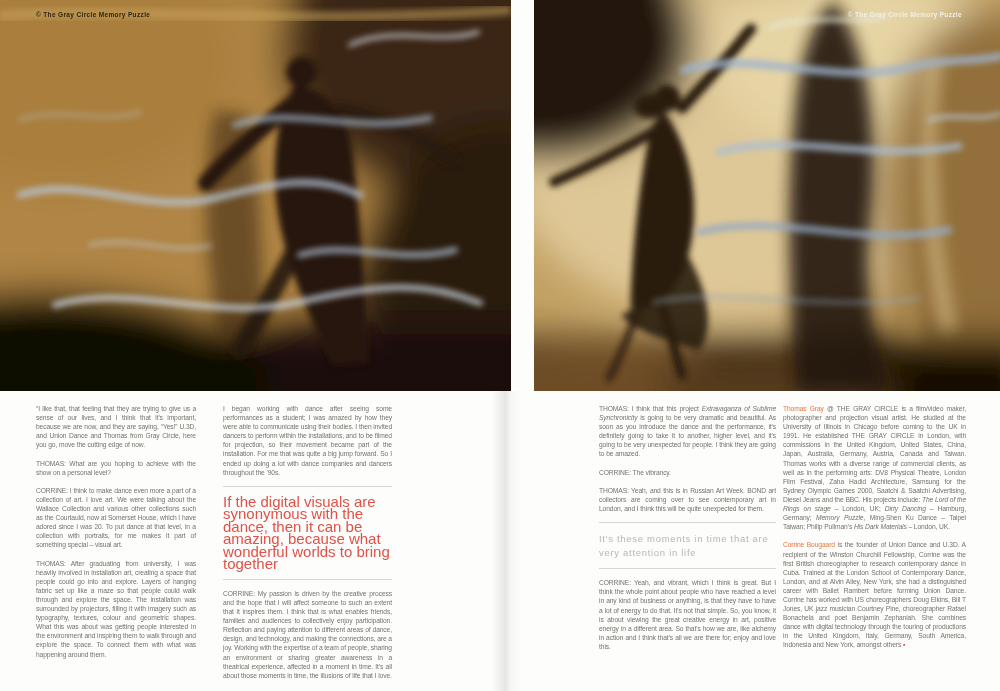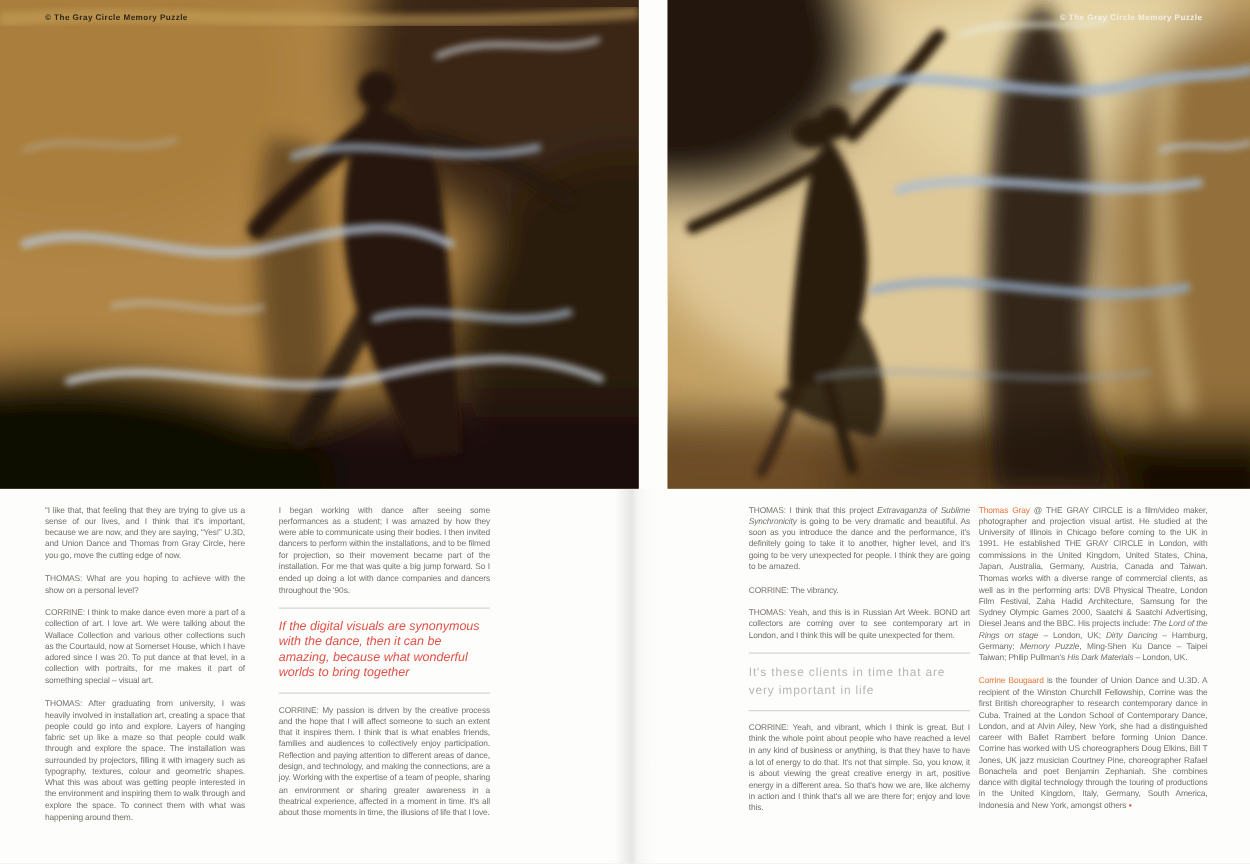--- a/index.html
+++ b/index.html
@@ -38,22 +38,22 @@
   .col-l2 { left:223px; width:169px; }
   .col-r1 { left:599px; width:177px; }
   .col-bio{ left:783px; width:183px; }
 
   .it { font-style:italic; }
 
   .rule { border:none; border-top:1px solid var(--rule,#d6d5cf); margin:0 0 9px; }
   .rule-gap { margin-top:9px; }
 
   .quote-red {
-    font-size:10px; line-height:12.5px; letter-spacing:0;
-    color:var(--pull-quote-red,#e05148); text-align:left; margin:0 0 8px;font-style:italic;
+    font-size:15px; line-height:12.5px; letter-spacing:0;
+    color:var(--pull-quote-red,#e05148); text-align:left; margin:0 0 8px;
   }
   .quote-gray {
     font-size:9.5px; line-height:14px; letter-spacing:.7px;
     color:var(--quote-gray,#b5b7b1); text-align:left; margin:0 0 8px;
   }
 
   .bio { margin:0 0 8.5px; }
   .bio-name { color:var(--accent-orange,#e5763c); }
   .endmark { color:var(--end-mark,#cf4a2e); }
 </style>
@@ -164,21 +164,21 @@
     <p><span>CORRINE: My passion is driven by the creative process and the hope that I will affect someone to such an extent that it inspires them. I think that is what enables friends, families and audiences to collectively enjoy participation. Reflection and paying attention to different areas of dance, design, and technology, and making the connections, are a joy. Working with the expertise of a team of people, sharing an environment or sharing greater awareness in a theatrical experience, affected in a moment in time. It's all about those moments in time, the illusions of life that I love.</span></p>
   </div>
 
   <div class="col col-r1">
     <div>
         <p><span>THOMAS: I think that this project </span><span class="it">Extravaganza of Sublime Synchronicity</span><span> is going to be very dramatic and beautiful. As soon as you introduce the dance and the performance, it's definitely going to take it to another, higher level, and it's going to be very unexpected for people. I think they are going to be amazed.</span></p>
         <p><span>CORRINE: The vibrancy.</span></p>
         <p><span>THOMAS: Yeah, and this is in Russian Art Week. BOND art collectors are coming over to see contemporary art in London, and I think this will be quite unexpected for them.</span></p>
       </div>
     <hr class="rule rule-gap">
-    <div class="quote-gray">It's these clients in time that are very important in life</div>
+    <div class="quote-gray">It's these moments in time that are very attention in life</div>
     <hr class="rule">
     <p><span>CORRINE: Yeah, and vibrant, which I think is great. But I think the whole point about people who have reached a level in any kind of business or anything, is that they have to have a lot of energy to do that. It's not that simple. So, you know, it is about viewing the great creative energy in art, positive energy in a different area. So that's how we are, like alchemy in action and I think that's all we are there for; enjoy and love this.</span></p>
   </div>
 
   <div class="col col-bio">
     <p class="bio"><span class="bio-name">Thomas Gray</span><span><span> @ THE GRAY CIRCLE is a film/video maker, photographer and projection visual artist. He studied at the University of Illinois in Chicago before coming to the UK in 1991. He established THE GRAY CIRCLE in London, with commissions in the United Kingdom, United States, China, Japan, Australia, Germany, Austria, Canada and Taiwan. Thomas works with a diverse range of commercial clients, as well as in the performing arts: DV8 Physical Theatre, London Film Festival, Zaha Hadid Architecture, Samsung for the Sydney Olympic Games 2000, Saatchi &amp; Saatchi Advertising, Diesel Jeans and the BBC. His projects include: </span><span class="it">The Lord of the Rings on stage</span><span> – London, UK; </span><span class="it">Dirty Dancing</span><span> – Hamburg, Germany; </span><span class="it">Memory Puzzle</span><span>, Ming-Shen Ku Dance – Taipei Taiwan; Philip Pullman's </span><span class="it">His Dark Materials</span><span> – London, UK.</span></span><span class="endmark"></span></p>
     <p class="bio"><span class="bio-name">Corrine Bougaard</span><span><span> is the founder of Union Dance and U.3D. A recipient of the Winston Churchill Fellowship, Corrine was the first British choreographer to research contemporary dance in Cuba. Trained at the London School of Contemporary Dance, London, and at Alvin Ailey, New York, she had a distinguished career with Ballet Rambert before forming Union Dance. Corrine has worked with US choreographers Doug Elkins, Bill T Jones, UK jazz musician Courtney Pine, choreographer Rafael Bonachela and poet Benjamin Zephaniah. She combines dance with digital technology through the touring of productions in the United Kingdom, Italy, Germany, South America, Indonesia and New York, amongst others </span></span><span class="endmark">▪</span></p>
   </div>
 
 </div>

